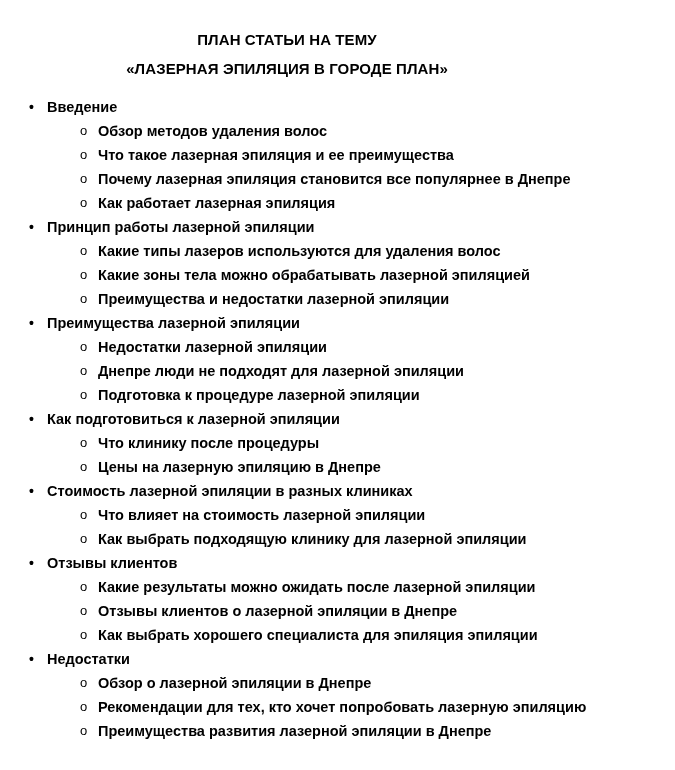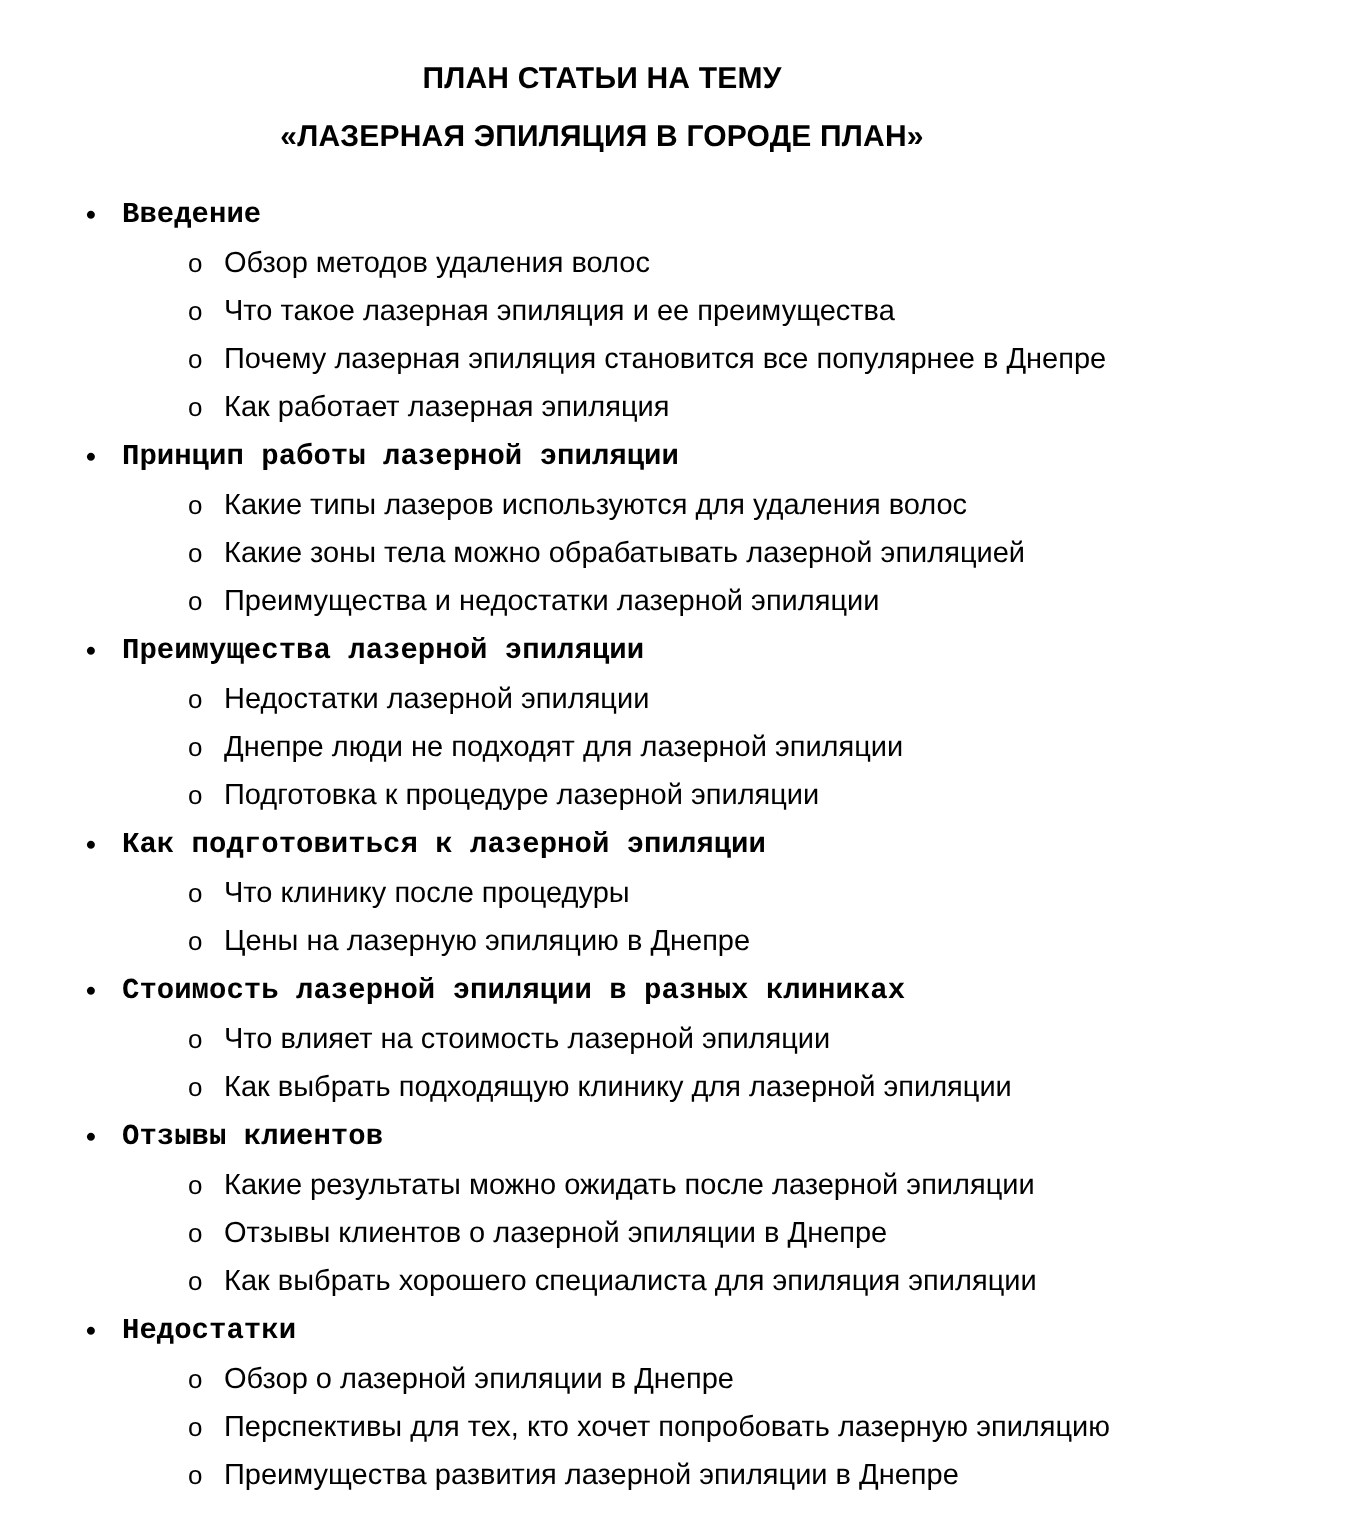--- a/index.html
+++ b/index.html
@@ -16,21 +16,20 @@
     -webkit-font-smoothing: antialiased;
     overflow: hidden;
   }
 
   .page {
     position: relative;
     width: 591px;
     height: 770px;
     box-sizing: border-box;
     padding: 28px 46px 0 29px;
-    margin-left: 14px;
   }
 
   
   .doc-title {
     text-align: center;
     font-weight: bold;
     font-size: 15px;
     line-height: 24px;
     letter-spacing: 0.1px;
     margin: 0;
@@ -60,21 +59,20 @@
   .lvl1 > .marker {
     position: absolute;
     left: 0;
     top: 0;
     font-size: 14px;
     line-height: 24px;
     font-weight: bold;
   }
   .lvl1 > .lbl {
     display: inline-block;
-    font-family: Liberation Mono, monospace;
   }
 
   .sublist {
     margin: 0;
     padding: 0;
     list-style: none;
     font-weight: normal;
   }
 
   .lvl2 {
@@ -89,20 +87,21 @@
   .lvl2 > .marker {
     position: absolute;
     left: 0;
     top: 0;
     font-size: 13px;
     line-height: 24px;
     font-weight: normal;
   }
   .lvl2 > .lbl {
     display: inline-block;
+    font-weight: bold;
   }
 
   
   .lvl2.justify {
     white-space: normal;
     text-align: justify;
     text-align-last: left;
     padding-right: 0px;
     width: 531px;
   }
@@ -154,19 +153,19 @@
       <ul class="sublist">
         <li class="lvl2"><span class="marker">o</span><span class="lbl">Какие результаты можно ожидать после лазерной эпиляции</span></li>
         <li class="lvl2"><span class="marker">o</span><span class="lbl">Отзывы клиентов о лазерной эпиляции в Днепре</span></li>
         <li class="lvl2"><span class="marker">o</span><span class="lbl">Как выбрать хорошего специалиста для эпиляция эпиляции</span></li>
       </ul>
       <li class="lvl1"><span class="marker">•</span><span class="lbl">Недостатки</span></li>
       <ul class="sublist">
         <li class="lvl2"><span class="marker">o</span><span class="lbl">Обзор о лазерной эпиляции в Днепре</span></li>
         <li class="lvl2 justify">
           <span class="marker">o</span>
-          <span class="lbl">Перспективы для тех, кто хочет попробовать лазерную эпиляцию</span>
+          <span class="lbl">Рекомендации для тех, кто хочет попробовать лазерную эпиляцию</span>
         </li>
         <li class="lvl2"><span class="marker">o</span><span class="lbl">Преимущества развития лазерной эпиляции в Днепре</span></li>
       </ul>
     </ul>
 
 </div>
 
 </body></html>

